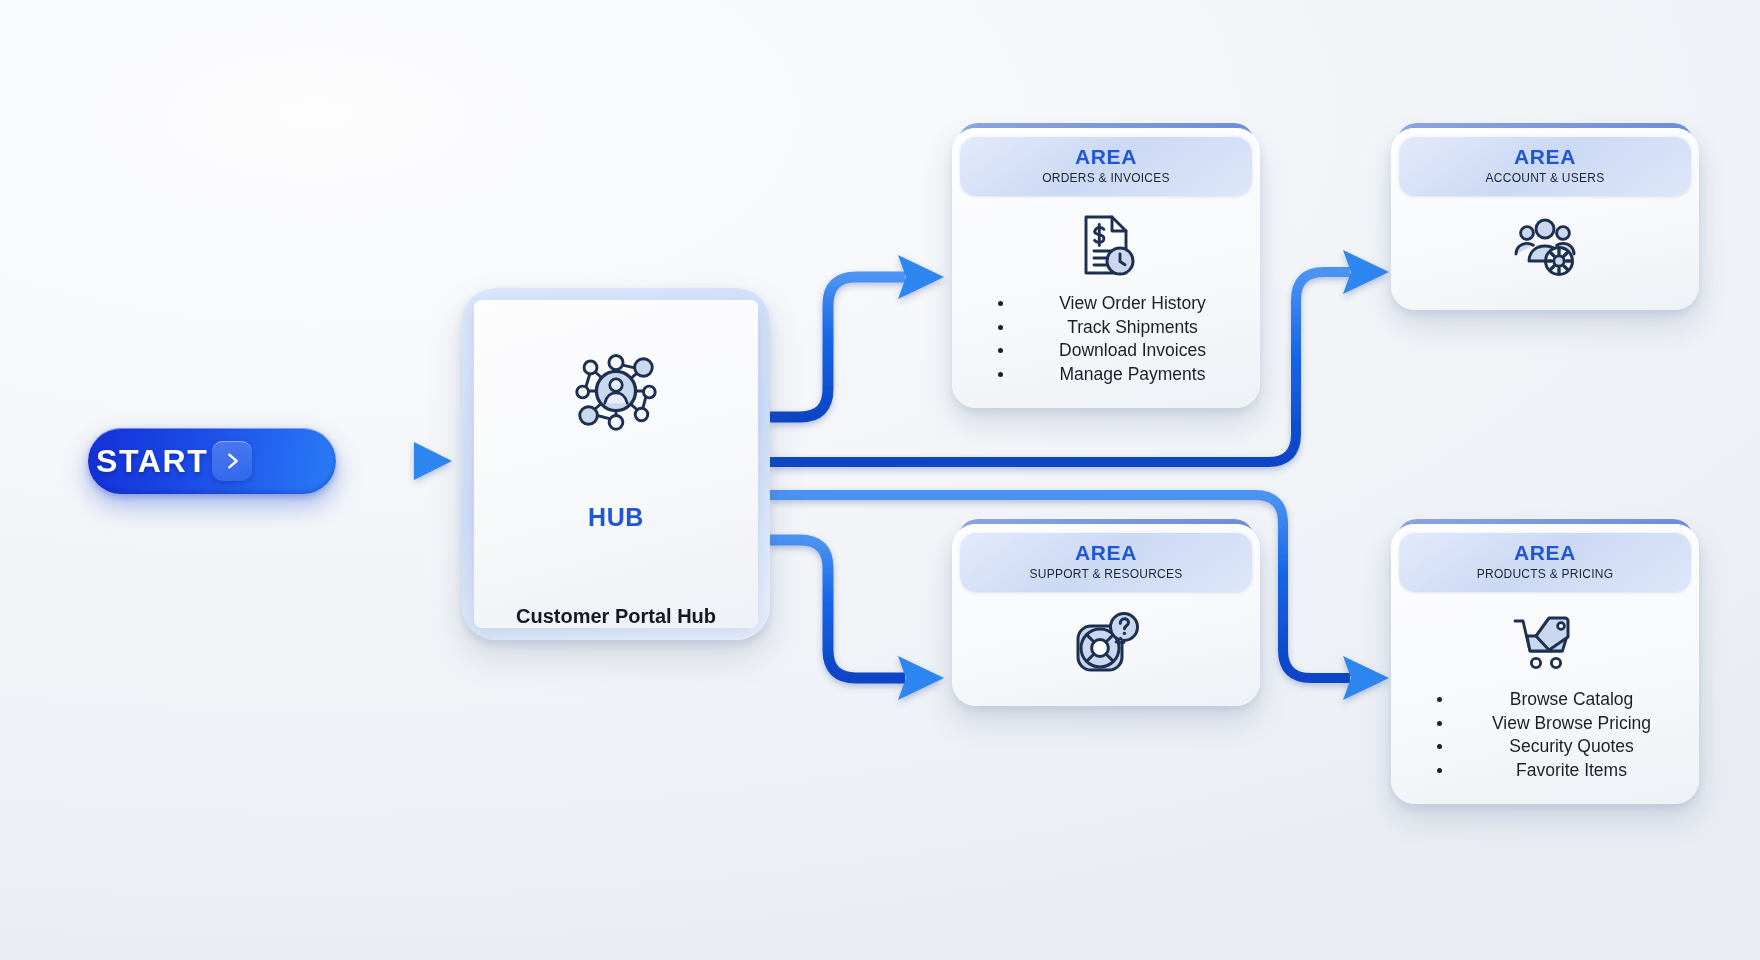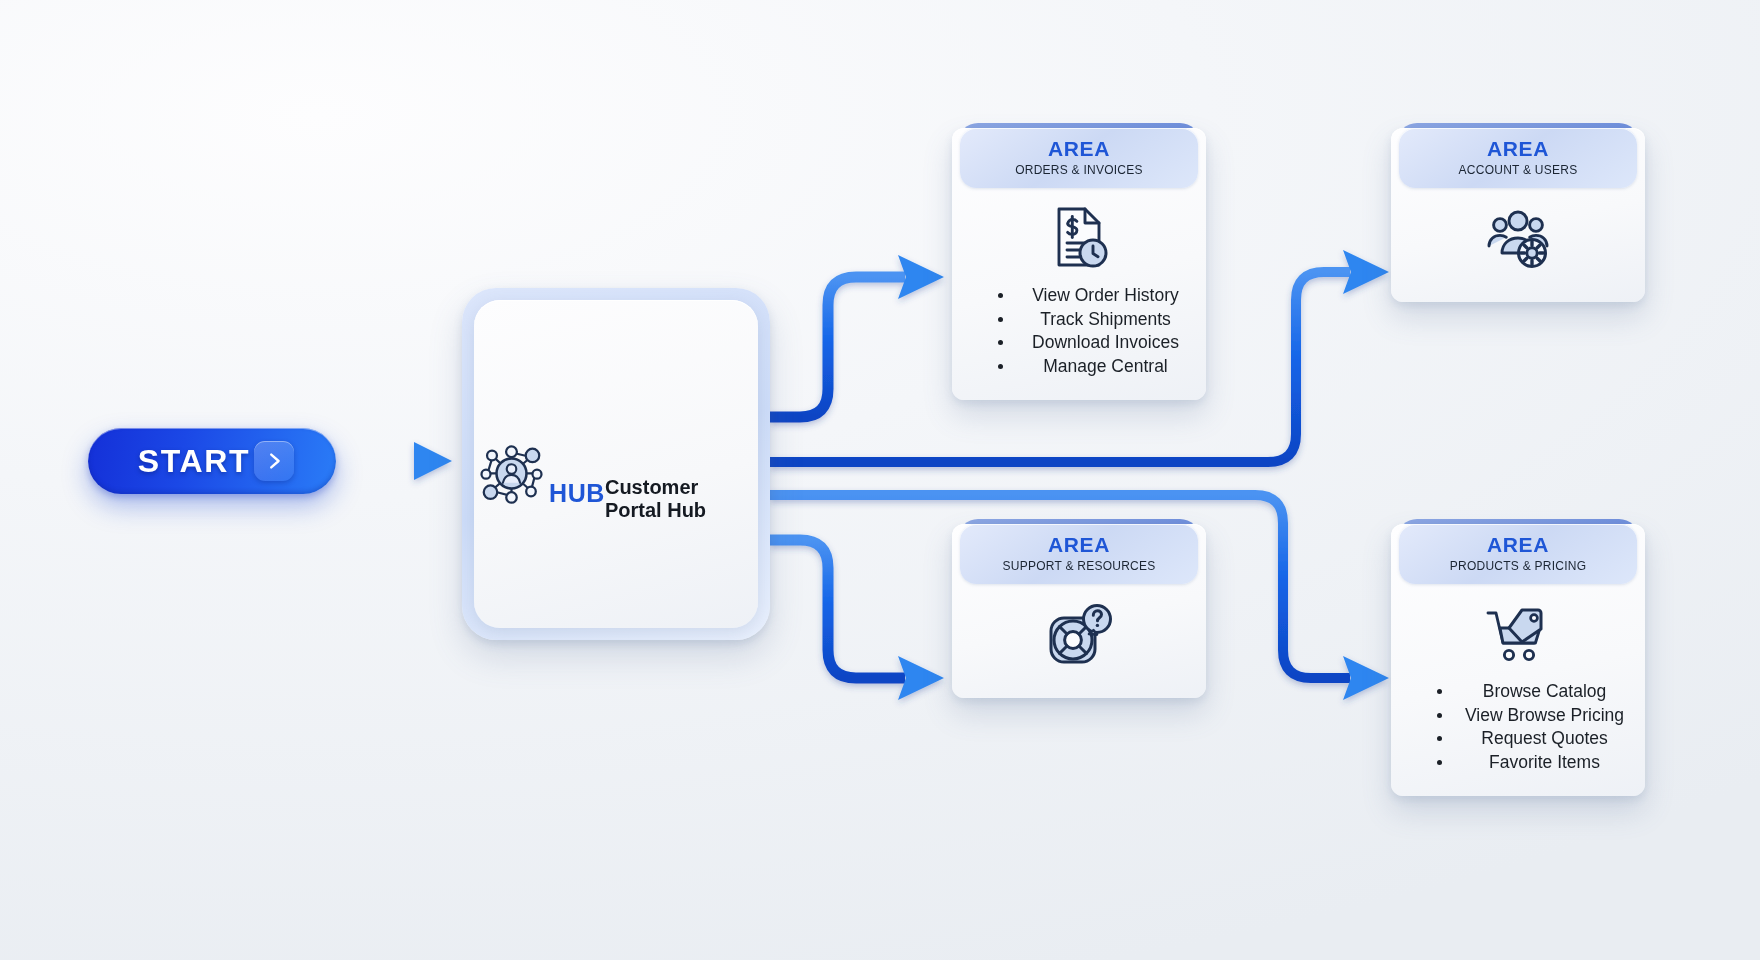--- a/index.html
+++ b/index.html
@@ -18,21 +18,21 @@
   
   #wires { position:absolute; inset:0; width:1760px; height:960px; pointer-events:none; }
 
   
   .start-pill{
     position:absolute; left:88px; top:428px; width:248px; height:66px;
     border-radius:33px;
     background:linear-gradient(100deg,#1430d8 0%,#1b48e6 38%,#2a7cf7 100%);
     box-shadow:0 12px 26px rgba(24,70,210,.34), 0 3px 7px rgba(20,48,190,.28),
                inset 0 1px 0 rgba(255,255,255,.42), inset 0 -2px 5px rgba(10,30,140,.32);
-    display:flex; align-items:center; justify-content:center; gap:4px;
+    display:flex; align-items:center; justify-content:flex-start; gap:4px;
     padding-left:8px;
   }
   .start-label{
     color:#fff; font-size:32px; font-weight:bold; letter-spacing:1.6px;
     text-shadow:0 2px 4px rgba(8,30,120,.5);
   }
   .start-chev{
     width:40px; height:40px; border-radius:11px;
     background:linear-gradient(150deg,rgba(255,255,255,.22),rgba(255,255,255,.06));
     box-shadow:inset 0 1px 0 rgba(255,255,255,.38), 0 2px 5px rgba(10,30,120,.3);
@@ -41,48 +41,48 @@
 
   
   .hub-frame{
     position:absolute; left:462px; top:288px; width:308px; height:352px;
     border-radius:34px;
     background:linear-gradient(160deg,#dce6fb 0%,#cddcf8 50%,#e9f0fd 100%);
     box-shadow:0 16px 34px rgba(80,105,150,.2), 0 4px 10px rgba(80,105,150,.14);
     padding:12px;
   }
   .hub-card{
-    width:100%; height:100%; border-radius:26px;
+    width:100%; height:100%; border-radius:8px;
     background:linear-gradient(165deg,#fdfdfe 0%,#f7f8fa 58%,#eef1f6 100%);
     box-shadow:0 5px 16px rgba(90,110,150,.16), inset 0 1px 0 #fff;
-    display:flex; flex-direction:row; align-items:center;
+    display:flex; flex-direction:column; align-items:center;
     padding-top:42px;
     justify-content:space-between;
   }
   .hub-icon{ width:98px; height:98px; }
   .hub-kicker{
     margin-top:16px; font-size:25px; font-weight:bold; letter-spacing:.6px;
     color:#1f56d6;
   }
   .hub-title{
     margin-top:27px; font-size:20px; font-weight:bold; color:#151a22;
   }
   .hub-desc{
     margin-top:9px; font-size:18px; line-height:1.38; color:#3d444e;
     text-align:center; max-width:236px;
   }
 
   
   .area{
-    position:absolute; width:254px;
-    border-radius:12px;
+    position:absolute; width:308px;
+    border-radius:24px;
     background:linear-gradient(168deg,#fefeff 0%,#f8f9fb 55%,#eef1f6 100%);
     box-shadow:0 15px 30px rgba(80,105,150,.2), 0 4px 9px rgba(80,105,150,.13),
                inset 0 1px 0 #fff;
-    padding:0 8px 22px 8px;
+    padding:8px 8px 22px 8px;
   }
   .area::before{
     content:""; position:absolute; left:6px; right:6px; top:-5px; height:26px;
     border-radius:20px 20px 0 0;
     background:linear-gradient(100deg,#8ea8e4,#6f8fdc);
     z-index:-1;
   }
   .area-head{
     border-radius:16px; padding:9px 8px 11px 8px; text-align:center;
     background:linear-gradient(145deg,#e3eafb 0%,#ccd9f4 48%,#dde7fa 100%);
@@ -231,21 +231,21 @@
           <line x1="24" y1="56" x2="36" y2="56"></line>
           <circle cx="50" cy="52" r="13" fill="#c9d8ef" stroke="#1e3050" stroke-width="3"></circle>
           <path d="M50 45v7.5l5 3.2" stroke-width="2.9"></path>
         </svg>
       </span>
     </div>
     <ul class="area-list">
       <li>View Order History</li>
       <li>Track Shipments</li>
       <li>Download Invoices</li>
-      <li>Manage Central</li>
+      <li>Manage Payments</li>
     </ul>
   </div>
 
   <div class="area" id="area-account">
     <div class="area-head">
       <div class="area-kicker">AREA</div>
       <div class="area-sub">ACCOUNT &amp; USERS</div>
     </div>
     <div class="area-icon-wrap">
       <span class="area-icon">
@@ -299,18 +299,18 @@
           <circle cx="27" cy="58" r="4.6" fill="#fbfcfe" stroke="#1e3050" stroke-width="2.9"></circle>
           <circle cx="47" cy="58" r="4.6" fill="#fbfcfe" stroke="#1e3050" stroke-width="2.9"></circle>
           <path d="M40 13h16a3 3 0 013 3v16L40 45 27 31z" fill="#c9d8ef" stroke="#1e3050" stroke-width="3"></path>
           <circle cx="52" cy="21" r="3.4" fill="#fbfcfe" stroke="#1e3050" stroke-width="2.7"></circle>
         </svg>
       </span>
     </div>
     <ul class="area-list">
       <li>Browse Catalog</li>
       <li>View Browse Pricing</li>
-      <li>Request Quotes</li>
+      <li>Security Quotes</li>
       <li>Favorite Items</li>
     </ul>
   </div>
 
 </div>
 
 </body></html>

